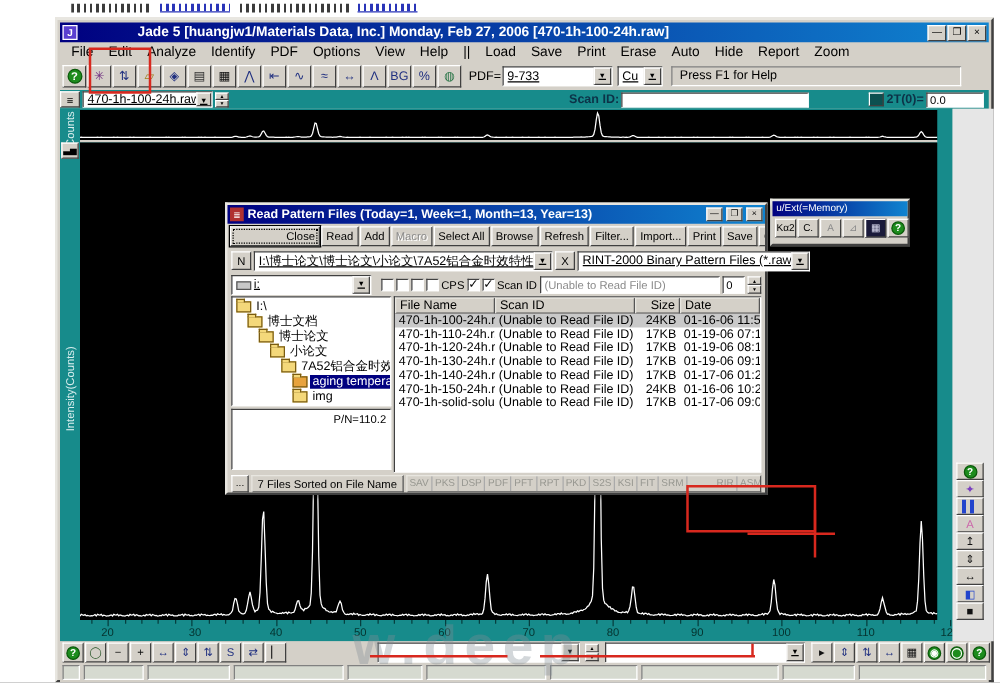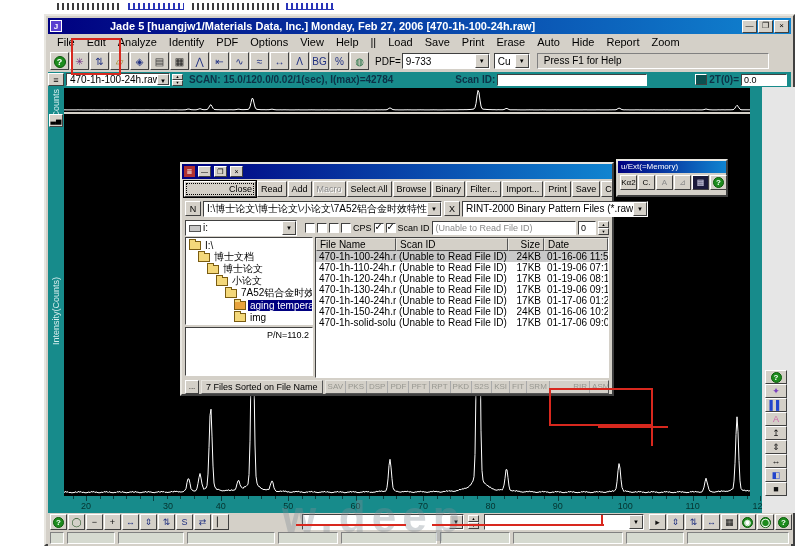--- a/index.html
+++ b/index.html
@@ -18,21 +18,21 @@
   .titlebar{position:absolute;left:2px;top:2px;right:2px;height:16px;
        background:linear-gradient(90deg,#000080,#1084d0);display:flex;align-items:center;gap:3px;padding:0 2px;}
   .titlebar .ticon{width:12px;height:12px;background:#5a3fd0;color:#fff;font-size:8px;font-weight:bold;
        display:flex;align-items:center;justify-content:center;border:1px solid #fff;flex:none;}
   .titletxt{color:#fff;font-size:11px;font-weight:bold;white-space:nowrap;overflow:hidden;flex:1;margin-left:45px;}
   .wbtn{width:15px;height:13px;font-size:8px;line-height:10px;flex:none;}
   .menubar{position:absolute;left:2px;top:18px;right:2px;height:16px;background:#d4d0c8;display:flex;align-items:center;padding-left:3px;}
   .menu-item{font-size:11px;padding:1px 6px;color:#000;white-space:nowrap;}
   .toolbar{position:absolute;left:2px;top:34px;right:2px;height:22px;display:flex;align-items:center;gap:1px;padding:0 2px;}
   .tbtn{width:19px;height:18px;font-size:10px;line-height:15px;text-align:center;color:#223;flex:none;overflow:hidden;}
-  .combo{height:16px;display:flex;align-items:center;background:#fff;border:1px solid;border-color:#404040 #fff #fff #404040;font-size:10px;padding-left:3px;}
+  .combo{height:16px;display:flex;align-items:center;background:#fff;border:1px solid;border-color:#404040 #fff #fff #404040;font-size:10px;padding-left:3px;text-decoration:underline;}
   .combo .ctext{flex:1;white-space:nowrap;overflow:hidden;}
   .drop{width:14px;height:14px;font-size:6px;line-height:12px;text-align:center;flex:none;}
   .lbl{font-size:10px;color:#000;white-space:nowrap;}
   .statuspanel{flex:1;height:16px;margin:0 20px 0 6px;font-size:10px;line-height:14px;padding-left:6px;}
   .scanbar{position:absolute;left:2px;top:56px;right:2px;height:15px;background:#178b8b;display:flex;align-items:center;gap:2px;}
   .scantxt{font-size:10px;color:#0c3247;font-weight:bold;white-space:nowrap;}
   
   .chartarea{position:absolute;left:2px;top:71px;width:714px;height:426px;background:#178b8b;}
   .ystrip{position:absolute;left:0;top:0;width:16px;height:426px;background:#178b8b;}
   .vlabel{position:absolute;writing-mode:vertical-rl;transform:rotate(180deg);color:#d8eeee;font-size:9px;white-space:nowrap;}
@@ -185,21 +185,20 @@
     <div class="scanbar">
       <button class="raised smallbtn" style="height:13px;">≡</button>
       <span class="combo" style="width:104px;height:13px;">
         <span class="ctext">470-1h-100-24h.raw</span>
         <button class="raised drop" style="width:12px;height:11px;">▼</button>
       </span>
       <span style="display:flex;flex-direction:column;gap:0;">
         <button class="raised" style="width:11px;height:6px;font-size:4px;line-height:4px;">▲</button>
         <button class="raised" style="width:11px;height:6px;font-size:4px;line-height:4px;">▼</button>
       </span>
-      <span class="scantxt" style="margin-left:4px;">SCAN: 15.0/120.0/0.02/1(sec), I(max)=42784</span>
       <span class="scantxt" style="margin-left:auto;">Scan ID:</span>
       <span class="sunken" style="width:150px;height:12px;font-size:9px;"></span>
       <span style="width:44px;"></span>
       <span class="raised" style="width:12px;height:11px;background:#0c5050;"></span>
       <span class="scantxt">2T(0)=</span>
       <span class="sunken" style="width:46px;height:12px;font-size:9px;padding-left:2px;margin-right:4px;">0.0</span>
     </div>
 
     <div class="chartarea">
       <div class="ystrip">
@@ -265,21 +264,21 @@
           <div class="tick" style="left: 588.1px; height: 3px;"></div>
           <div class="tick" style="left: 601.6px; height: 3px;"></div>
           <div class="tick" style="left: 615.1px; height: 3px;"></div>
           <div class="tick" style="left: 628.6px; height: 5px;"></div>
           <div class="tick" style="left: 642.1px; height: 3px;"></div>
           <div class="tick" style="left: 655.5px; height: 3px;"></div>
           <div class="tick" style="left: 669px; height: 3px;"></div>
           <div class="tick" style="left: 682.5px; height: 3px;"></div>
           <div class="tick" style="left: 696px; height: 5px;"></div>
           <div class="ticklbl" style="left: 22px;">20</div>
-          <div class="ticklbl" style="left: 104px; text-align: center;">30</div>
+          <div class="ticklbl" style="left: 92px; text-align: center;">30</div>
           <div class="ticklbl" style="left: 156.8px;">40</div>
           <div class="ticklbl" style="left: 224.2px;">50</div>
           <div class="ticklbl" style="left: 291.6px;">60</div>
           <div class="ticklbl" style="left: 359px;">70</div>
           <div class="ticklbl" style="left: 426.4px;">80</div>
           <div class="ticklbl" style="left: 493.8px;">90</div>
           <div class="ticklbl" style="left: 561.2px;">100</div>
           <div class="ticklbl" style="left: 628.6px;">110</div>
           <div class="ticklbl" style="left: 696px;">120</div>
         </div>
@@ -359,33 +358,34 @@
         <button class="raised mbtn disabled" style="color: rgb(138, 138, 138);">A</button>
         <button class="raised mbtn disabled" style="color: rgb(138, 138, 138);">⊿</button>
         <button class="raised mbtn" style="background: rgb(26, 26, 58); color: rgb(220, 220, 240);">▦</button>
         <button class="raised mbtn"><span class="qgreen" style="display: inline-block; width: 11px; height: 11px; line-height: 10px; font-size: 8px;">?</span></button>
       </div>
   </div>
 
   <div class="dlg">
     <div class="dlg-title">
       <span class="ticon">≣</span>
+      <span class="dlg-titletxt">Read Pattern Files (Today=1, Week=1, Month=13, Year=13)</span>
       <button class="raised dwbtn">—</button>
       <button class="raised dwbtn">❐</button>
       <button class="raised dwbtn">×</button>
     </div>
 
     <div class="dlg-toolbar" id="dlg-toolbar">
         <button class="raised dbtn default">Close</button>
         <button class="raised dbtn">Read</button>
         <button class="raised dbtn">Add</button>
         <button class="raised dbtn disabled">Macro</button>
         <button class="raised dbtn">Select All</button>
         <button class="raised dbtn">Browse</button>
-        <button class="raised dbtn">Binary</button>
+        <button class="raised dbtn">Refresh</button>
         <button class="raised dbtn">Filter...</button>
         <button class="raised dbtn">Import...</button>
         <button class="raised dbtn">Print</button>
         <button class="raised dbtn">Save</button>
         <button class="raised dbtn">Copy</button>
         <button class="raised dbtn">Help</button>
       </div>
 
     <div class="dlg-row">
       <button class="raised smallbtn">N</button>

